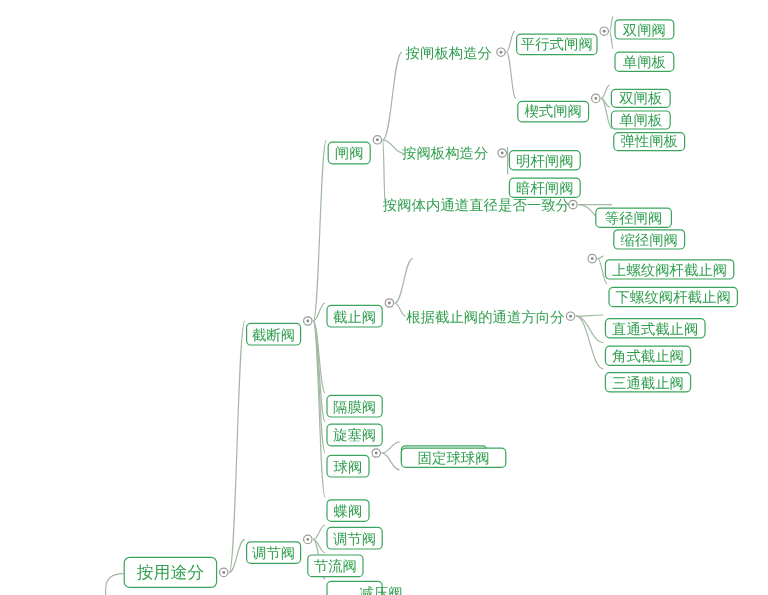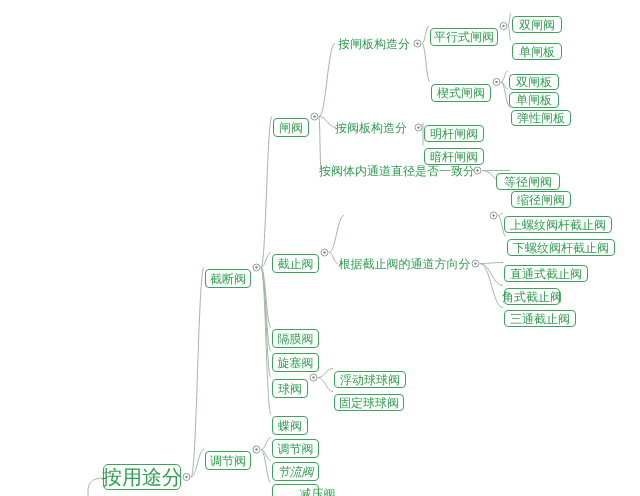--- a/index.html
+++ b/index.html
@@ -33,21 +33,21 @@
   .node.box {
     border: 1px solid var(--border-color, #3aa45c);
     border-radius: 4px;
     background: #ffffff;
     margin-top: 11px;
   }
   .node.root {
     border: 1px solid var(--border-color, #3aa45c);
     border-radius: 5px;
     background: #ffffff;
-    font-size: 20px;
+    font-size: 14px;
   }
   .node.plain {
     background: transparent;
   }
 </style>
 </head>
 <body>
 
 <div id="canvas" style="width: 640px; height: 496px; background: rgb(255, 255, 255); --border-color: #3aa45c; --text-color: #2f9e4e;">
   <svg id="edges-svg" xmlns="http://www.w3.org/2000/svg" viewBox="0 0 640 496">
@@ -117,38 +117,38 @@
       <div class="node root" style="left: 103px; top: 464px; width: 78px; height: 26px;">按用途分</div>
       <div class="node box" style="left: 205px; top: 258px; width: 46px; height: 19px;">截断阀</div>
       <div class="node box" style="left: 205px; top: 440px; width: 46px; height: 19px;">调节阀</div>
       <div class="node box" style="left: 273px; top: 107px; width: 36px; height: 19px;">闸阀</div>
       <div class="node box" style="left: 272px; top: 243px; width: 47px; height: 19px;">截止阀</div>
       <div class="node box" style="left: 272px; top: 318px; width: 47px; height: 19px;">隔膜阀</div>
       <div class="node box" style="left: 272px; top: 342px; width: 47px; height: 19px;">旋塞阀</div>
       <div class="node box" style="left: 272px; top: 368px; width: 36px; height: 19px;">球阀</div>
       <div class="node box" style="left: 272px; top: 405px; width: 36px; height: 19px;">蝶阀</div>
       <div class="node box" style="left: 272px; top: 428px; width: 47px; height: 19px;">调节阀</div>
-      <div class="node box" style="left: 272px; top: 451px; width: 47px; height: 19px; font-style: italic;">节流阀</div>
+      <div class="node box" style="left: 256px; top: 451px; width: 47px; height: 19px;">节流阀</div>
       <div class="node box" style="left: 272px; top: 473px; width: 47px; height: 19px; padding-left: 44px;">减压阀</div>
       <div class="node plain" style="left: 336px; top: 37px; width: 76px; height: 13px;">按闸板构造分</div>
       <div class="node plain" style="left: 333px; top: 121px; width: 76px; height: 13px;">按阀板构造分</div>
       <div class="node plain" style="left: 322px; top: 164px; width: 150px; height: 13px;">按阀体内通道直径是否一致分</div>
       <div class="node box" style="left: 430px; top: 17px; width: 68px; height: 18px;">平行式闸阀</div>
       <div class="node box" style="left: 431px; top: 73px; width: 60px; height: 18px;">楔式闸阀</div>
       <div class="node box" style="left: 512px; top: 5px; width: 50px; height: 17px;">双闸阀</div>
       <div class="node box" style="left: 512px; top: 32px; width: 50px; height: 17px;">单闸板</div>
       <div class="node box" style="left: 509px; top: 63px; width: 50px; height: 16px;">双闸板</div>
       <div class="node box" style="left: 509px; top: 81px; width: 50px; height: 16px;">单闸板</div>
       <div class="node box" style="left: 511px; top: 99px; width: 60px; height: 16px;">弹性闸板</div>
       <div class="node box" style="left: 424px; top: 114px; width: 60px; height: 17px;">明杆闸阀</div>
       <div class="node box" style="left: 424px; top: 137px; width: 60px; height: 17px;">暗杆闸阀</div>
       <div class="node box" style="left: 496px; top: 162px; width: 64px; height: 17px; text-align: right;">等径闸阀</div>
       <div class="node box" style="left: 511px; top: 180px; width: 60px; height: 17px;">缩径闸阀</div>
       <div class="node plain" style="left: 339px; top: 257px; width: 131px; height: 13px;">根据截止阀的通道方向分</div>
       <div class="node box" style="left: 504px; top: 205px; width: 108px; height: 17px;">上螺纹阀杆截止阀</div>
       <div class="node box" style="left: 507px; top: 228px; width: 108px; height: 17px;">下螺纹阀杆截止阀</div>
       <div class="node box" style="left: 504px; top: 254px; width: 84px; height: 17px;">直通式截止阀</div>
-      <div class="node box" style="left: 504px; top: 277px; width: 56px; height: 17px;">角式截止阀</div>
+      <div class="node box" style="left: 504px; top: 277px; width: 72px; height: 17px;">角式截止阀</div>
       <div class="node box" style="left: 504px; top: 299px; width: 72px; height: 17px;">三通截止阀</div>
       <div class="node box" style="left: 334px; top: 360px; width: 72px; height: 17px;">浮动球球阀</div>
-      <div class="node box" style="left: 334px; top: 383px; width: 70px; height: 17px;">固定球球阀</div>
+      <div class="node box" style="left: 334px; top: 362px; width: 88px; height: 17px;">固定球球阀</div>
     </div>
 </div>
 
 </body></html>

